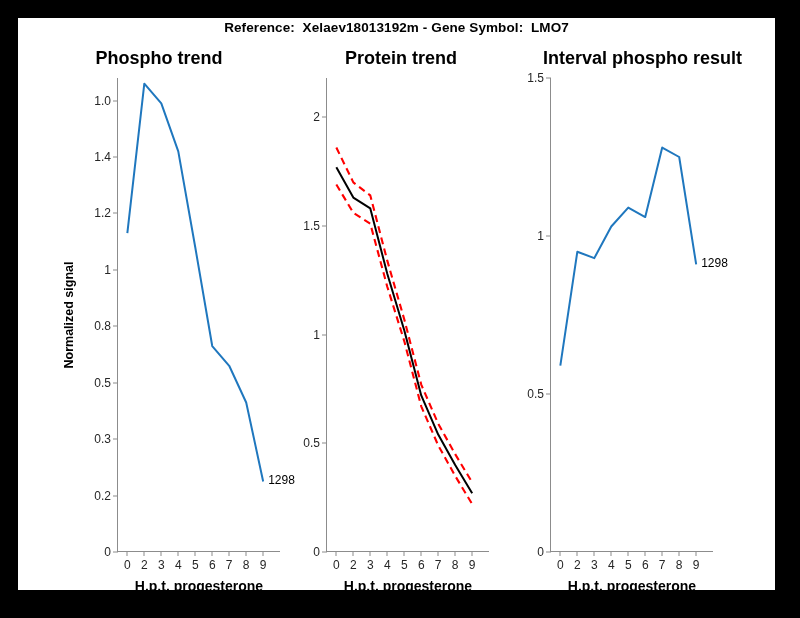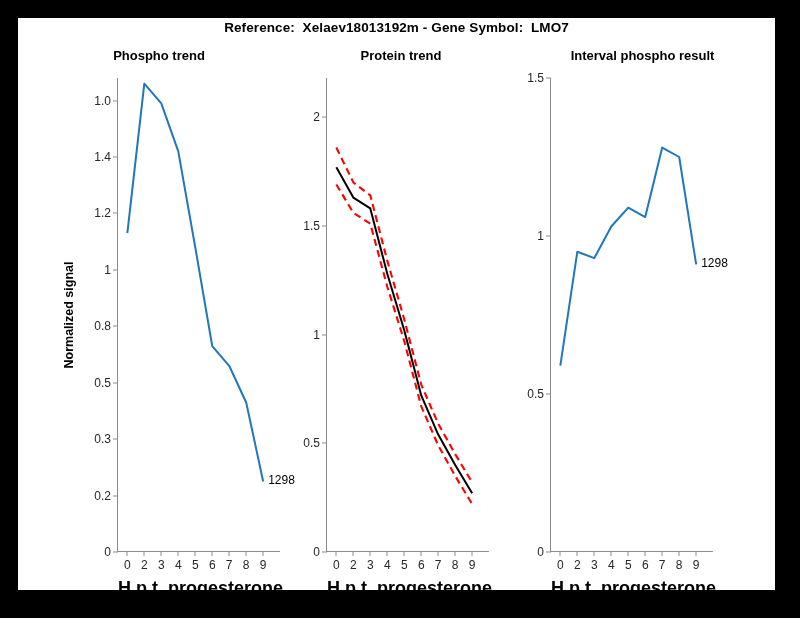--- a/index.html
+++ b/index.html
@@ -50,21 +50,21 @@
   .panel {
     position: absolute;
     top: 0;
     height: 572px;
   }
   .panel-title {
     position: absolute;
     top: 30px;
     width: 100%;
     text-align: center;
-    font-size: 13px;
+    font-size: 18px;
     font-weight: bold;
     color: #000000;
     white-space: nowrap;
   }
 
   
   .plotbox {
     position: absolute;
     border-left: 1.1px solid #8c8c8c;
     border-bottom: 1.1px solid #8c8c8c;
@@ -113,21 +113,21 @@
     height: 5px;
     border-left: 1.1px solid #8c8c8c;
     transform: translateX(-0.5px);
   }
   .xlabel {
     position: absolute;
     top: 100%;
     margin-top: 27px;
     width: 100%;
     text-align: center;
-    font-size: 18px;
+    font-size: 14px;
     font-weight: bold;
     color: #000000;
     white-space: nowrap;
   }
   .ylabel {
     position: absolute;
     font-size: 12.5px;
     font-weight: bold;
     color: #000000;
     white-space: nowrap;

